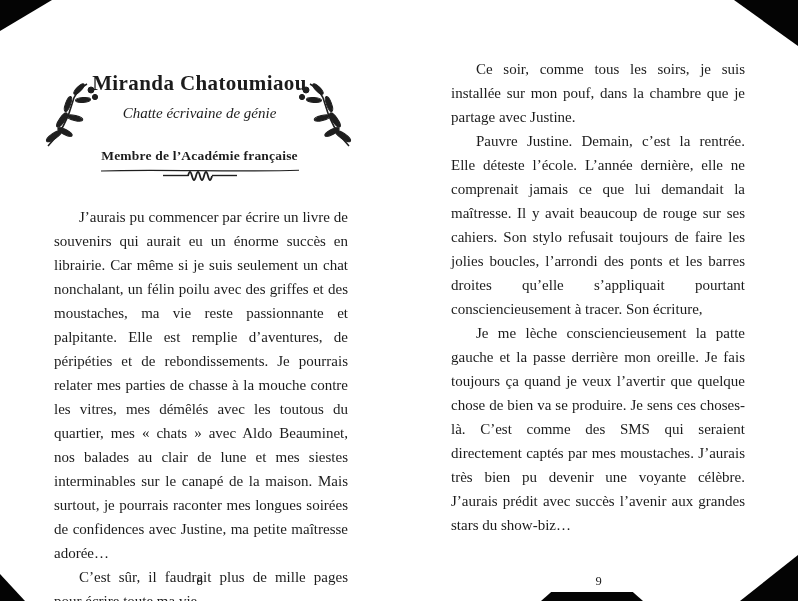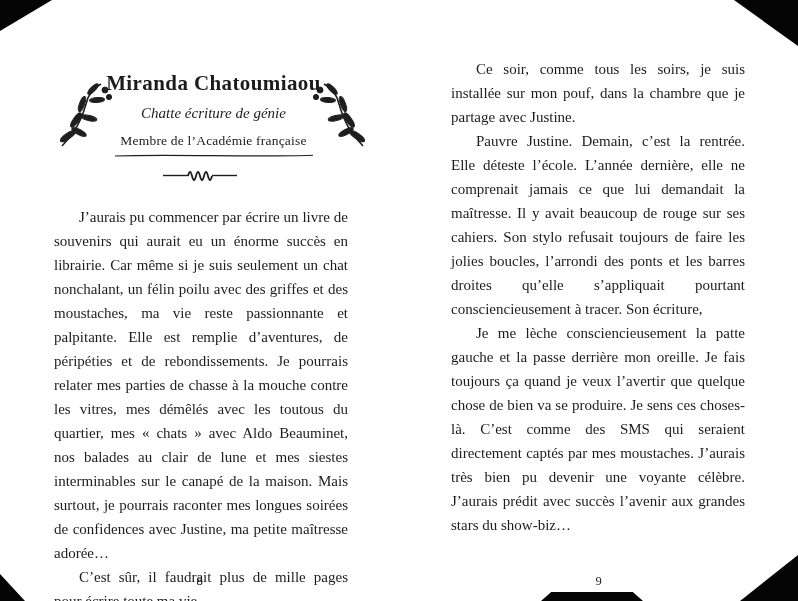--- a/index.html
+++ b/index.html
@@ -10,30 +10,30 @@
     background: #ffffff;
     overflow: hidden;
     font-family: "Liberation Serif", "DejaVu Serif", serif;
     color: #1c1c1c;
   }
   .page { position: absolute; top: 0; height: 100%; width: 399px; }
   .page-left  { left: 0; }
   .page-right { left: 399px; }
 
   
-  .chapter-header { position: absolute; top: 70px; left: 14px; width: 100%; text-align: center; }
+  .chapter-header { position: absolute; top: 70px; left: 0; width: 100%; text-align: center; }
   .branch { position: absolute; top: 10px; display: inline-block; }
   .branch.left  { left: 42px; }
   .branch.right { right: 44px; transform: scaleX(-1); }
   .title {
     font-size: 21px; font-weight: bold; letter-spacing: 0.4px;
     line-height: 26px;
   }
   .subtitle { font-size: 15px; font-style: italic; margin-top: 9px; }
-  .affiliation { font-size: 13.5px; font-weight: normal; margin-top: 11px; letter-spacing: 0.2px; }
+  .affiliation { font-size: 13.5px; font-weight: bold; margin-top: 26px; letter-spacing: 0.2px; }
   .underline-wrap { display: block; margin-top: 3px; line-height: 0; }
 
   .divider { position: absolute; top: 166px; left: 0; width: 100%; text-align: center; line-height: 0; }
 
   
   .text-block {
     position: absolute;
     text-align: justify;
     font-size: 15px;
     line-height: 24px;
@@ -80,21 +80,21 @@
             <ellipse cx="41" cy="20" rx="7.5" ry="2.4" transform="rotate(-4 41 20)"></ellipse>
             <ellipse cx="37" cy="9" rx="7" ry="2.3" transform="rotate(-45 37 9)"></ellipse>
             <circle cx="49" cy="10" r="3"></circle>
             <circle cx="53" cy="17" r="2.6"></circle>
           </g>
         </svg>
       </span>
 
       <div class="header-text">
         <div class="title">Miranda Chatoumiaou</div>
-        <div class="subtitle">Chatte écriture de génie</div>
+        <div class="subtitle">Chatte écrivaine de génie</div>
         <div class="affiliation">Membre de l’Académie française</div>
         <span class="underline-wrap">
           <svg width="202" height="7" viewBox="0 0 202 7" aria-hidden="true">
             <path d="M2 4 C 60 2, 140 5.4, 200 3.2" fill="none" stroke="#1e1e1e" stroke-width="1.1"></path>
           </svg>
         </span>
       </div>
 
       <span class="branch right">
         <svg width="58" height="70" viewBox="0 0 58 70" aria-hidden="true">

